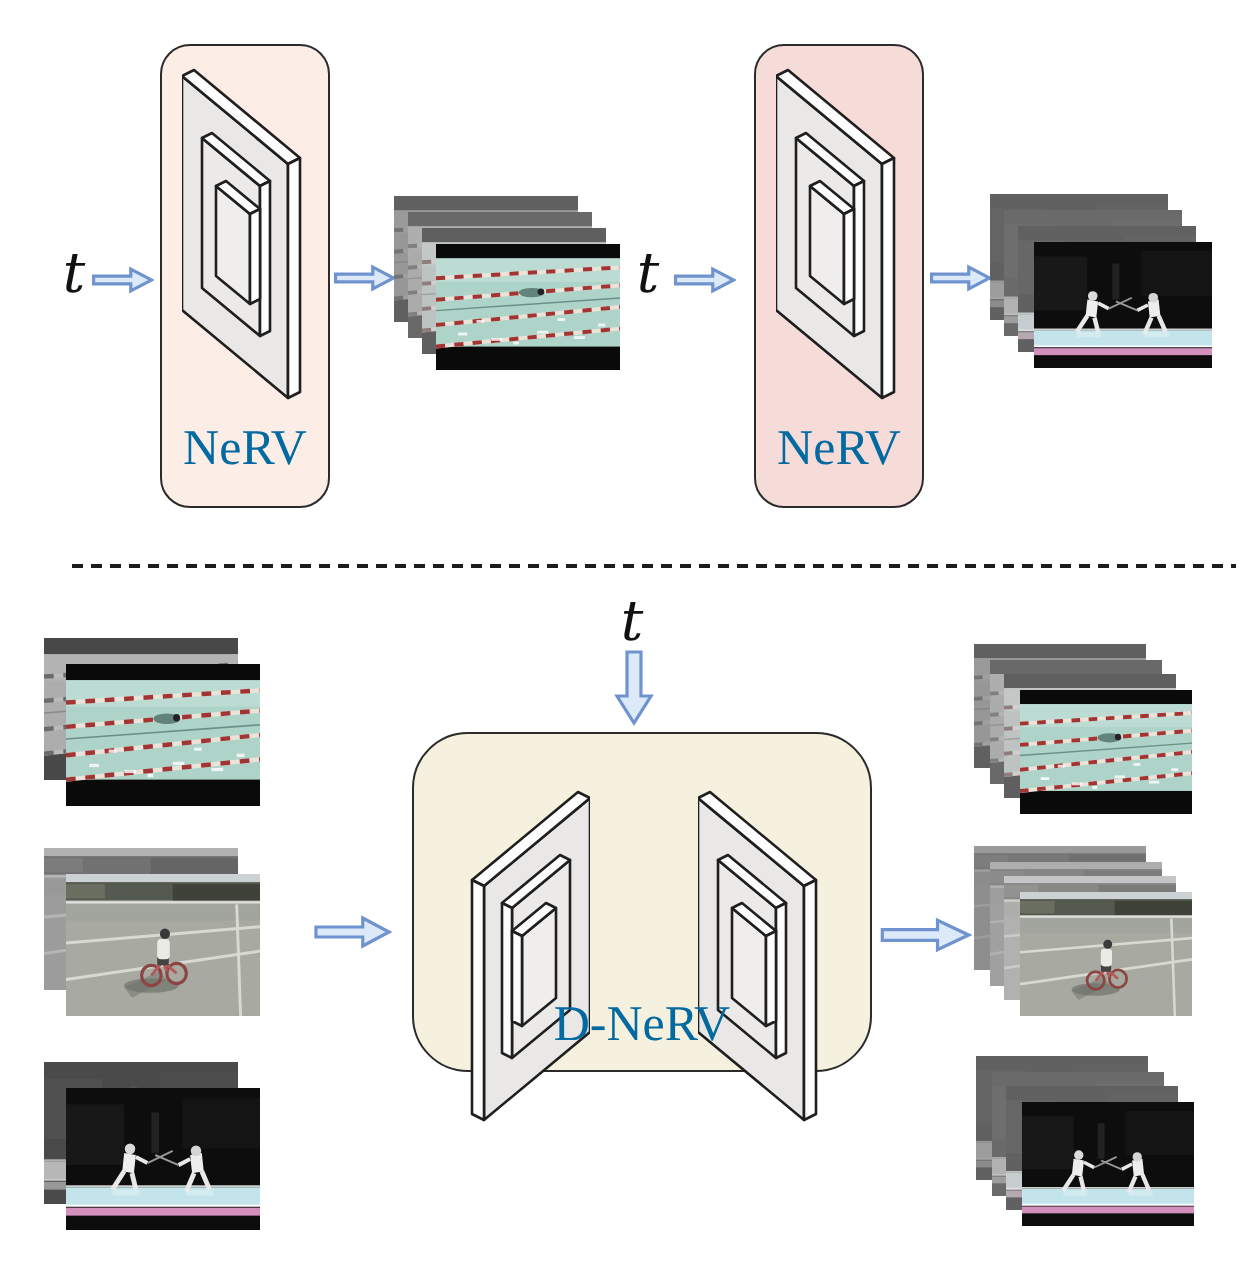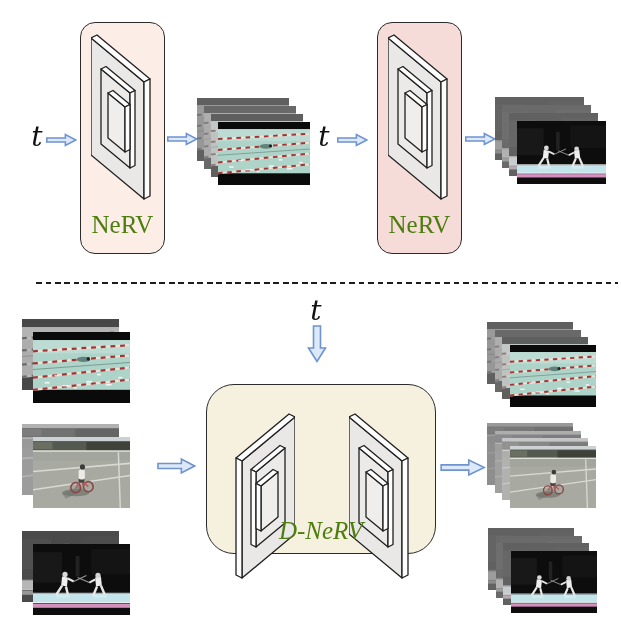--- a/index.html
+++ b/index.html
@@ -3,21 +3,21 @@
 <meta charset="utf-8">
 <style>
   html,body{margin:0;padding:0;background:#fff;}
   .canvas{position:relative;width:621px;height:632px;background:var(--background,#ffffff);
           overflow:hidden;font-family:"Liberation Serif","DejaVu Serif",serif;}
   .tmath{position:absolute;width:26px;text-align:center;font:italic 28px "DejaVu Serif",serif;color:#111;}
   .block{position:absolute;border:1.7px solid var(--block-border,#2b2b2b);box-sizing:border-box;}
   .nerv{border-radius:15px;}
   .dnerv{border-radius:28px;}
   .blocklabel{position:absolute;left:0;right:0;text-align:center;
-              font-family:"Liberation Serif","DejaVu Serif",serif;font-size:25px;color:#4d7c0f;}
+              font-family:"Liberation Serif","DejaVu Serif",serif;font-size:25px;color:#0369a1;}
   .plates{position:absolute;}
   .arrow{position:absolute;fill:var(--arrow-fill,#dce9f8);stroke:var(--arrow-stroke,#6f93cf);}
   .divider{position:absolute;height:2px;
            background:repeating-linear-gradient(90deg,var(--divider,#1c1c1c) 0 5.5px,transparent 5.5px 9.5px);}
   .stack{position:absolute;}
   .fr{position:absolute;}
   .fr svg{display:block;}
   .s-top svg{width:92px;height:63px;}
   .s-topr svg{width:89px;height:63px;}
   .s-in svg{width:97px;height:71px;}
@@ -251,21 +251,21 @@
         <svg viewBox="0 0 100 70" preserveAspectRatio="none">
           <use href="#g-fence"></use>
         </svg>
       </div>
   </div>
 
   <svg class="arrow" style="left:157px;top:457px;" width="39" height="18" viewBox="0 0 40 18" preserveAspectRatio="none">
     <polygon points="1,6.5 25,6.5 25,2 38.5,9 25,16 25,11.5 1,11.5" stroke-width="1.6" vector-effect="non-scaling-stroke"></polygon>
   </svg>
 
-  <div class="block dnerv" style="left: 206px; top: 384px; width: 230px; height: 170px; background-color: rgb(246, 241, 222); font-style: italic;">
+  <div class="block dnerv" style="left: 206px; top: 366px; width: 230px; height: 170px; background-color: rgb(246, 241, 222);">
     <svg class="plates" style="left:26px;top:26px;" width="62" height="174" viewBox="0 0 62 174">
       <g transform="translate(62,0) scale(-1,1)">
           <use href="#plates-g"></use>
         </g>
     </svg>
     <svg class="plates" style="left:142px;top:26px;" width="62" height="174" viewBox="0 0 62 174">
       <use href="#plates-g"></use>
     </svg>
     <div class="blocklabel" style="bottom:8px;">D-NeRV</div>
   </div>

